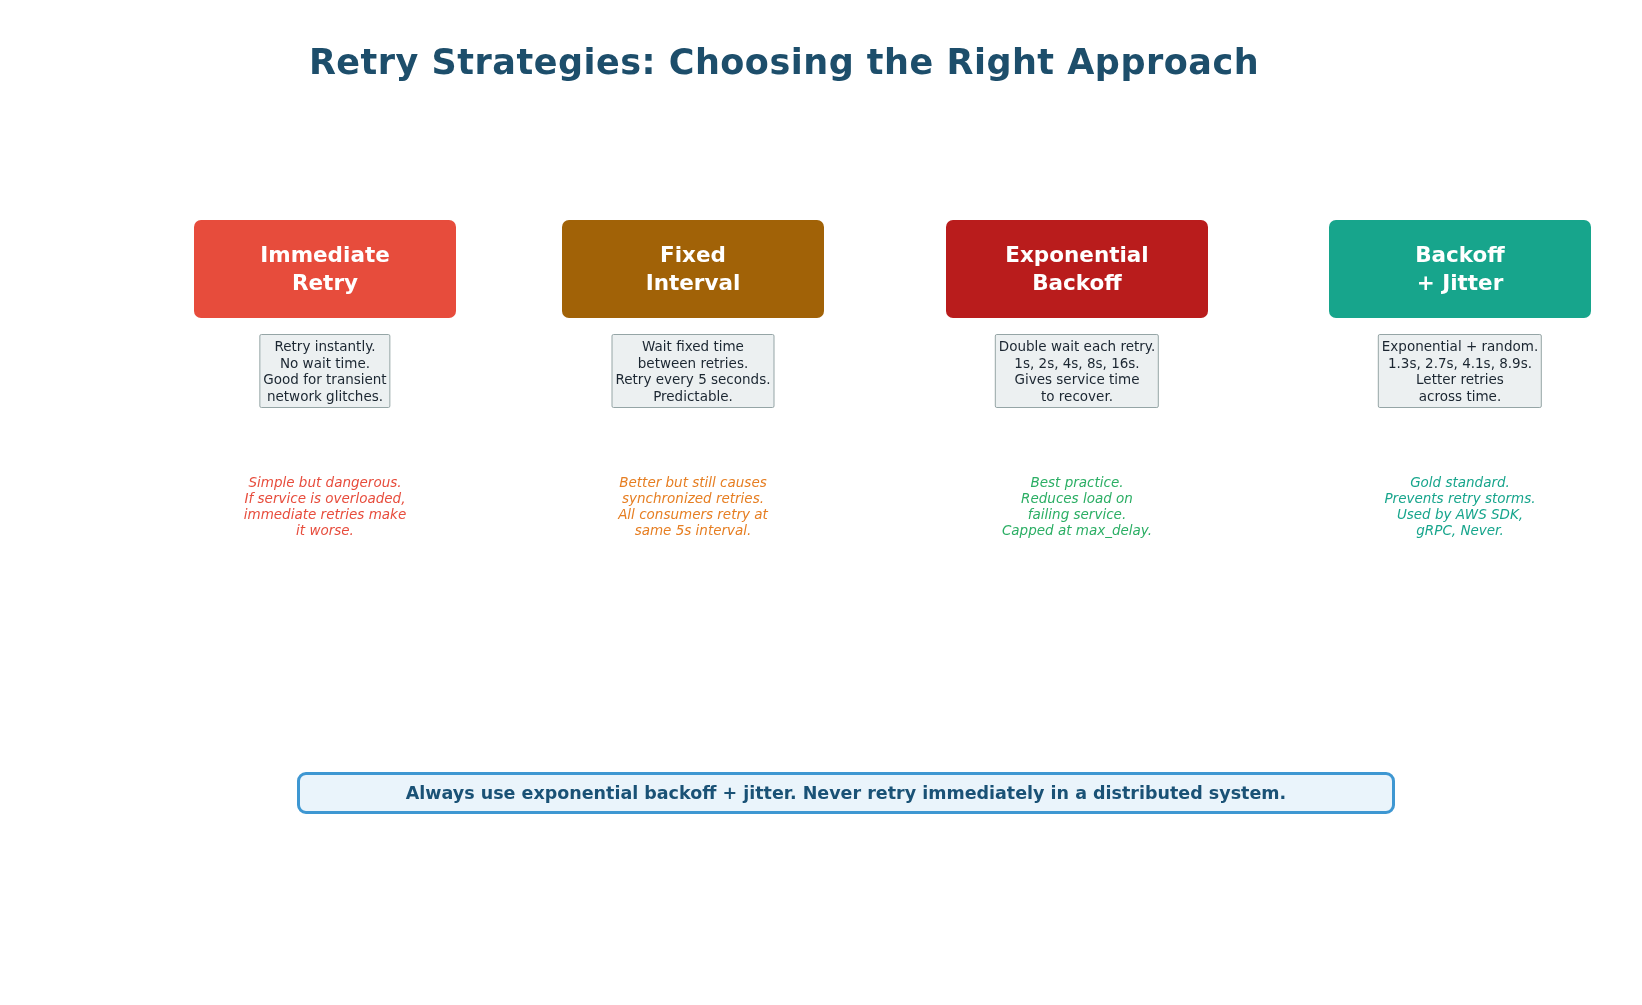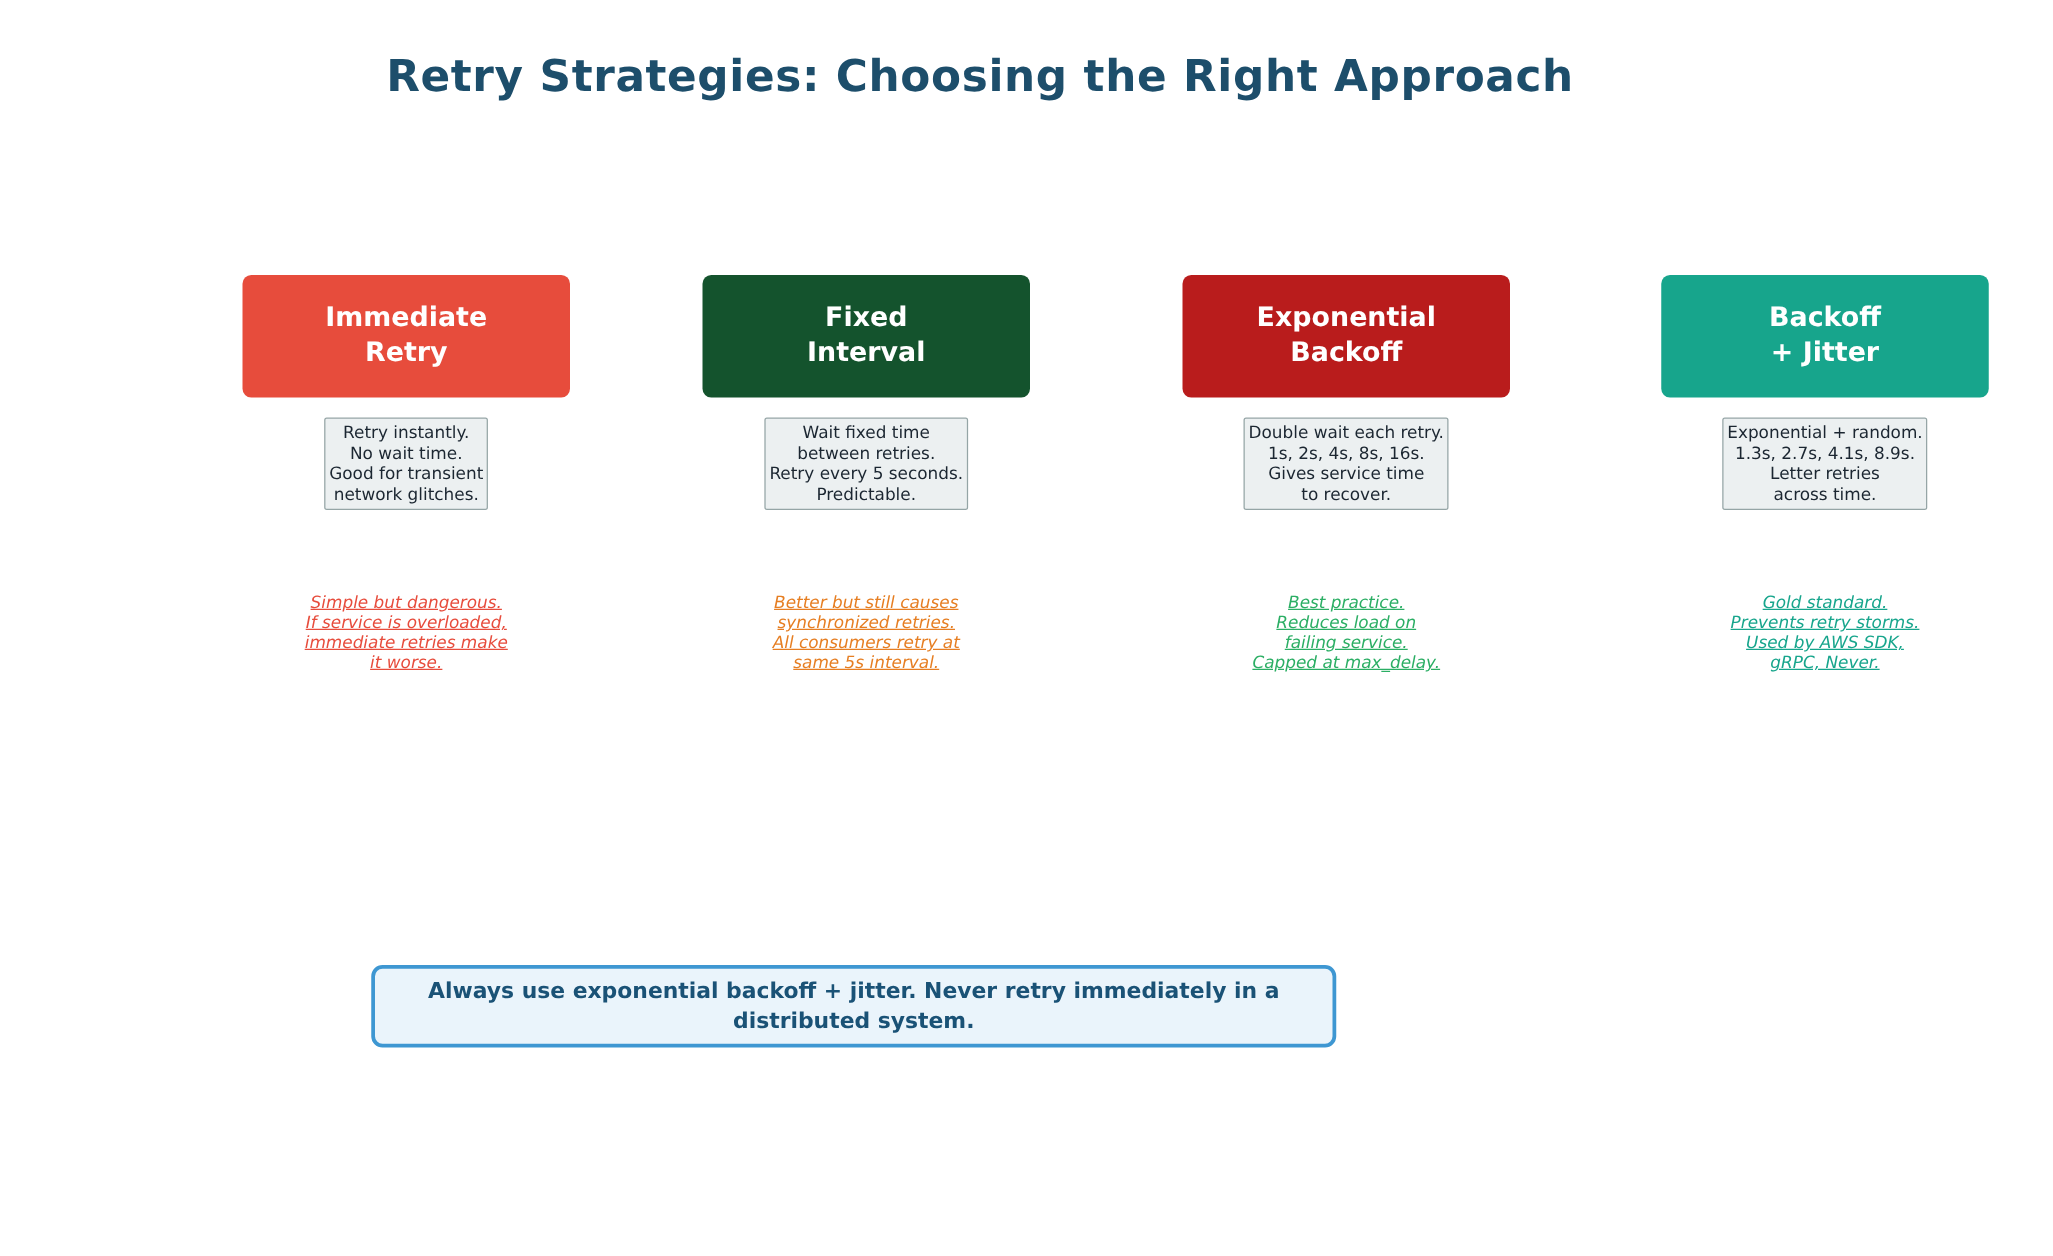--- a/index.html
+++ b/index.html
@@ -71,27 +71,26 @@
   .note {
     position: absolute;
     top: 474px;
     left: 50%;
     transform: translateX(-50%);
     font-style: italic;
     font-size: 13.5px;
     line-height: 16px;
     text-align: center;
     white-space: nowrap;
-    text-decoration: underline;
   }
   .recommendation {
     position: absolute;
     top: 772px;
     left: 297px;
-    width: 772px;
+    width: 1098px;
     box-sizing: border-box;
     background: var(--rec-bg, #EAF4FB);
     border: 3px solid var(--rec-border, #3E97D2);
     border-radius: 9px;
     padding: 6px 8px;
     text-align: center;
     font-size: 17.5px;
     font-weight: bold;
     line-height: 24px;
     color: var(--rec-text, #1A5276);
@@ -114,21 +113,21 @@
     </div>
     <div class="note" style="color: rgb(231, 76, 60);">
           <div>Simple but dangerous.</div>
           <div>If service is overloaded,</div>
           <div>immediate retries make</div>
           <div>it worse.</div>
         </div>
   </div>
 
   <div class="strategy" style="left: 562px;">
-    <div class="header" style="background: #14532d;">
+    <div class="header" style="background: #a16207;">
           <div>Fixed</div>
           <div>Interval</div>
         </div>
     <div class="desc-wrap">
       <div class="desc"><div>Wait fixed time</div><div>between retries.</div><div>Retry every 5 seconds.</div><div>Predictable.</div></div>
     </div>
     <div class="note" style="color: rgb(230, 126, 34);">
           <div>Better but still causes</div>
           <div>synchronized retries.</div>
           <div>All consumers retry at</div>

